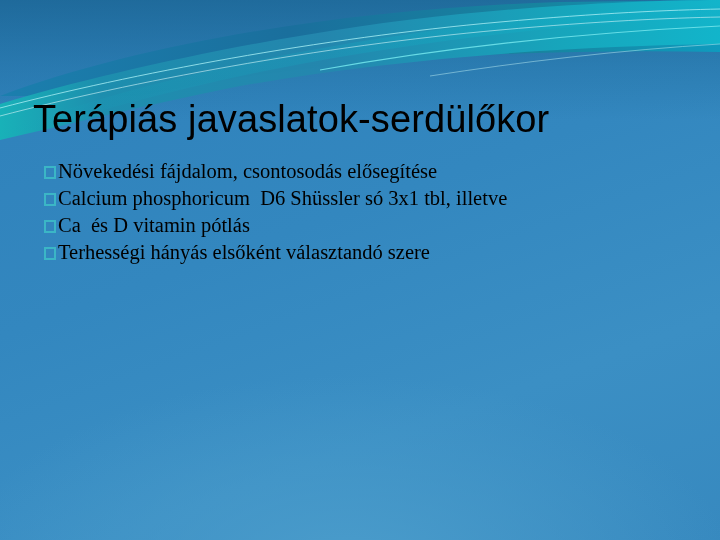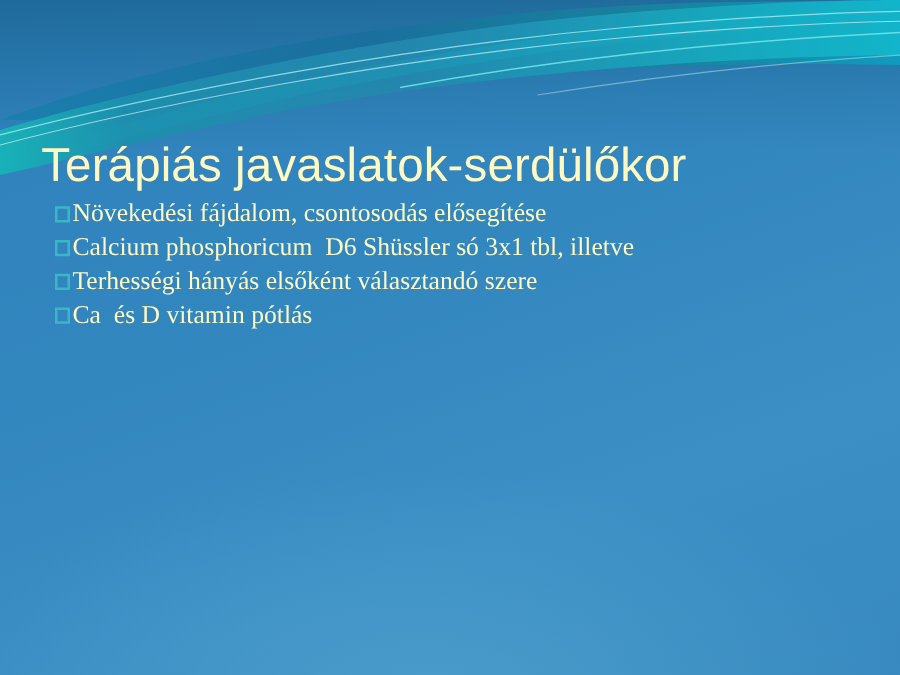--- a/index.html
+++ b/index.html
@@ -39,40 +39,40 @@
     left: 0; top: 0;
     width: 720px;
     height: 140px;
     display: block;
   }
 
   
   #title {
     position: absolute;
     left: 33px;
-    top: 110px;
+    top: 96px;
     width: 660px;
     font-size: 38px;
     line-height: 46px;
     font-weight: 400;
-    color: #fef9c3;
+    color: #000000;
     letter-spacing: 0.1px;
     white-space: nowrap;
   }
 
   
   #body {
     position: absolute;
     left: 44px;
     top: 158px;
     width: 640px;
     font-family: "Liberation Serif", serif;
     font-size: 20.5px;
     line-height: 27px;
-    color: #fef9c3;
+    color: #000000;
   }
 
   .bullet-line {
     display: block;
     white-space: pre-wrap;
     text-indent: 0;
   }
 
   .bullet-line.wrap {
     padding-left: 22px;
@@ -127,17 +127,17 @@
     <path d="M0,116 C130,82 320,46 500,30 C600,21 670,18 720,17" fill="none" stroke="#cdf2f6" stroke-width="0.9" opacity="0.7"></path>
     <path d="M320,70 C430,50 560,34 720,26" fill="none" stroke="#6fe2ea" stroke-width="1.2" opacity="0.9"></path>
     <path d="M430,76 C520,62 620,50 720,44" fill="none" stroke="#b9ecf2" stroke-width="1" opacity="0.5"></path>
   </svg>
 
   <div id="title">Terápiás javaslatok-serdülőkor</div>
 
   <div id="body">
       <div class="bullet-line"><span class="tofu"></span><span>Növekedési fájdalom, csontosodás elősegítése</span></div>
       <div class="bullet-line"><span class="tofu"></span><span>Calcium phosphoricum  D6 Shüssler só 3x1 tbl, illetve</span></div>
+      <div class="bullet-line"><span class="tofu"></span><span>Ca  és D vitamin pótlás</span></div>
       <div class="bullet-line"><span class="tofu"></span><span>Terhességi hányás elsőként választandó szere</span></div>
-      <div class="bullet-line"><span class="tofu"></span><span>Ca  és D vitamin pótlás</span></div>
     </div>
 
 </div>
 
 </body></html>

